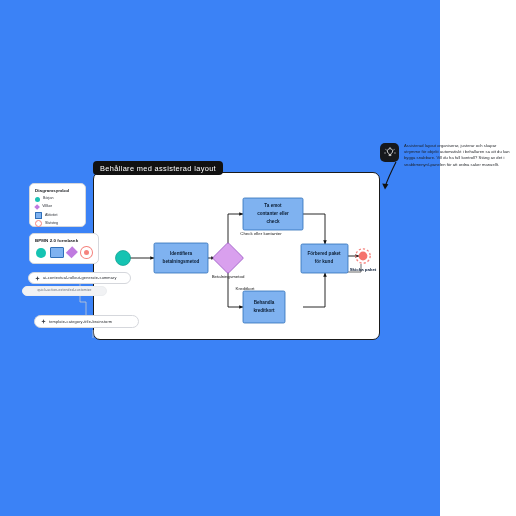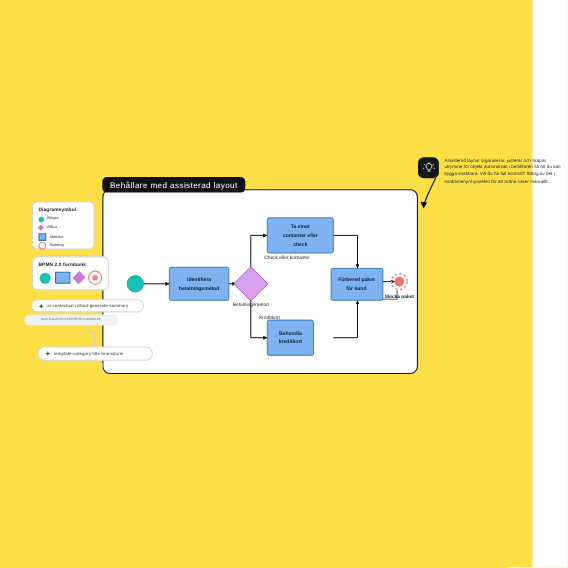--- a/index.html
+++ b/index.html
@@ -8,23 +8,23 @@
     padding: 0;
     background: #ffffff;
     width: 516px;
     height: 516px;
     overflow: hidden;
     font-family: "Liberation Sans", sans-serif;
   }
 
   #stage {
     position: relative;
-    width: 484px;
+    width: 440px;
     height: 516px;
-    background: #fde047;
+    background: #3b82f6;
   }
 
   
   #container-frame {
     position: absolute;
     left: 93px;
     top: 172px;
     width: 287px;
     height: 168px;
     border: 1.4px solid #1a1a1a;

